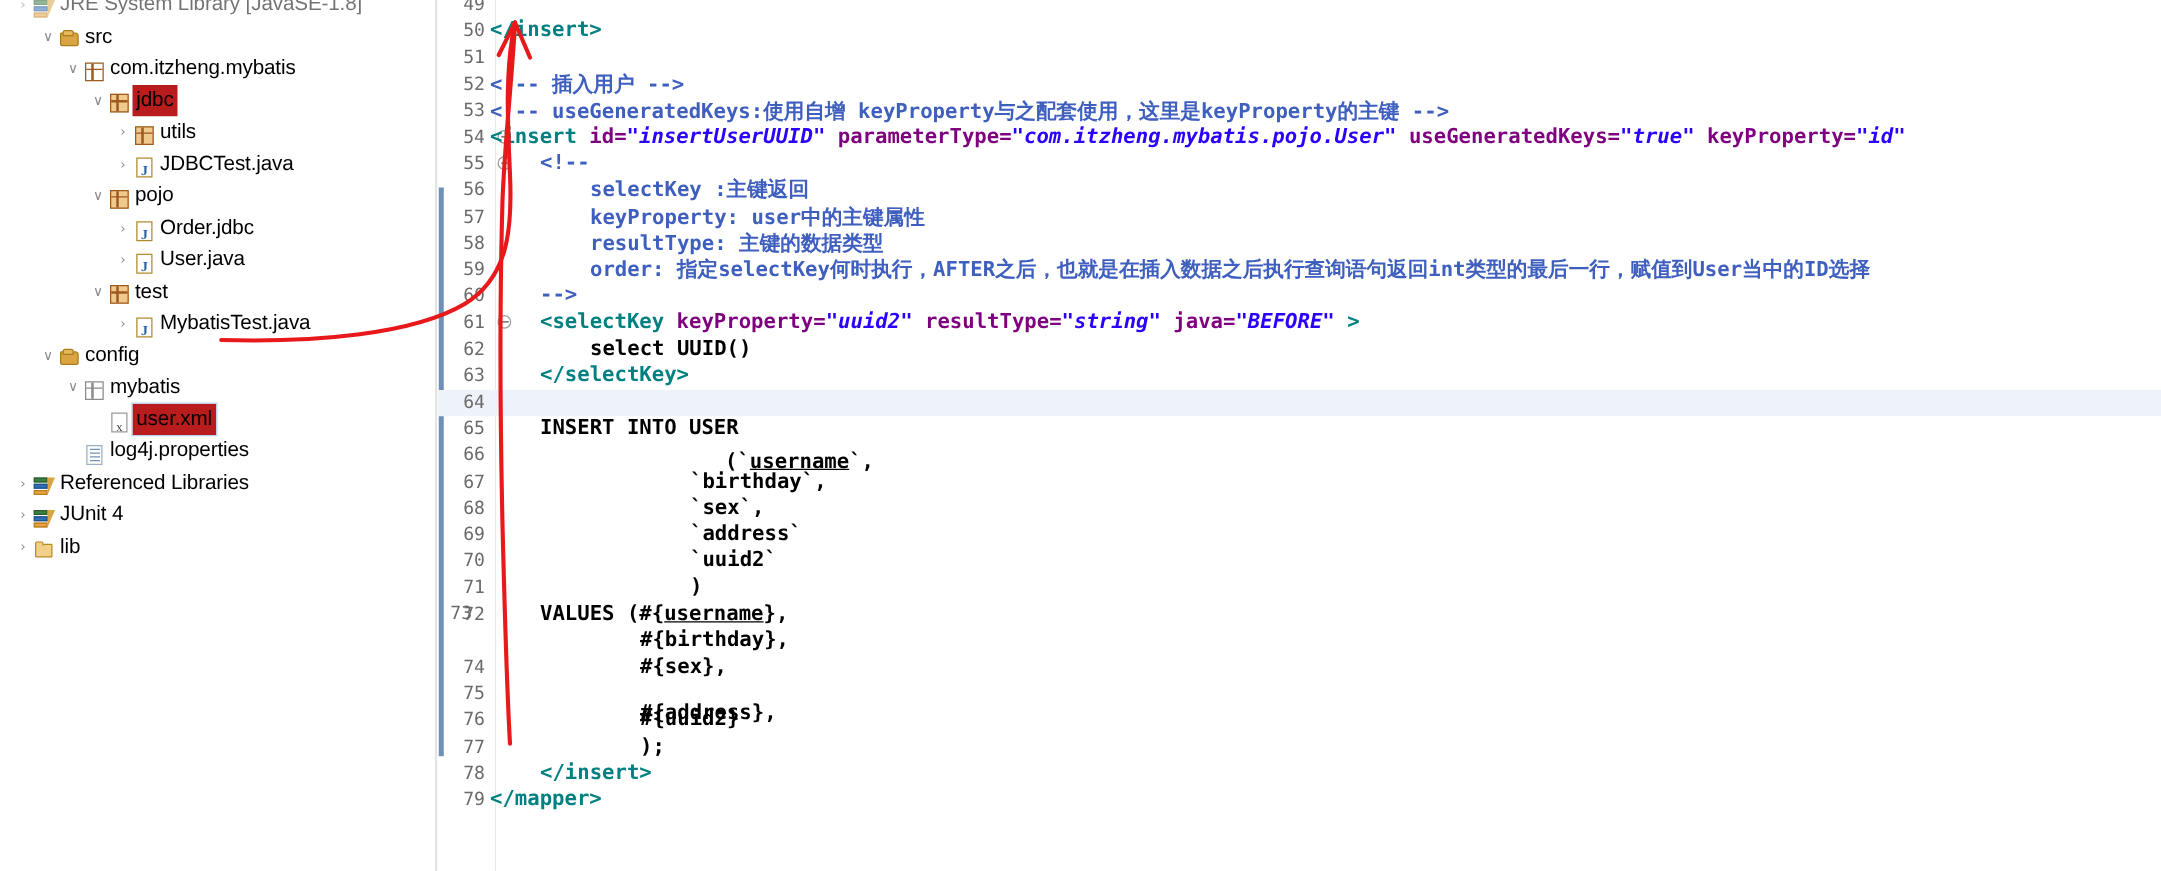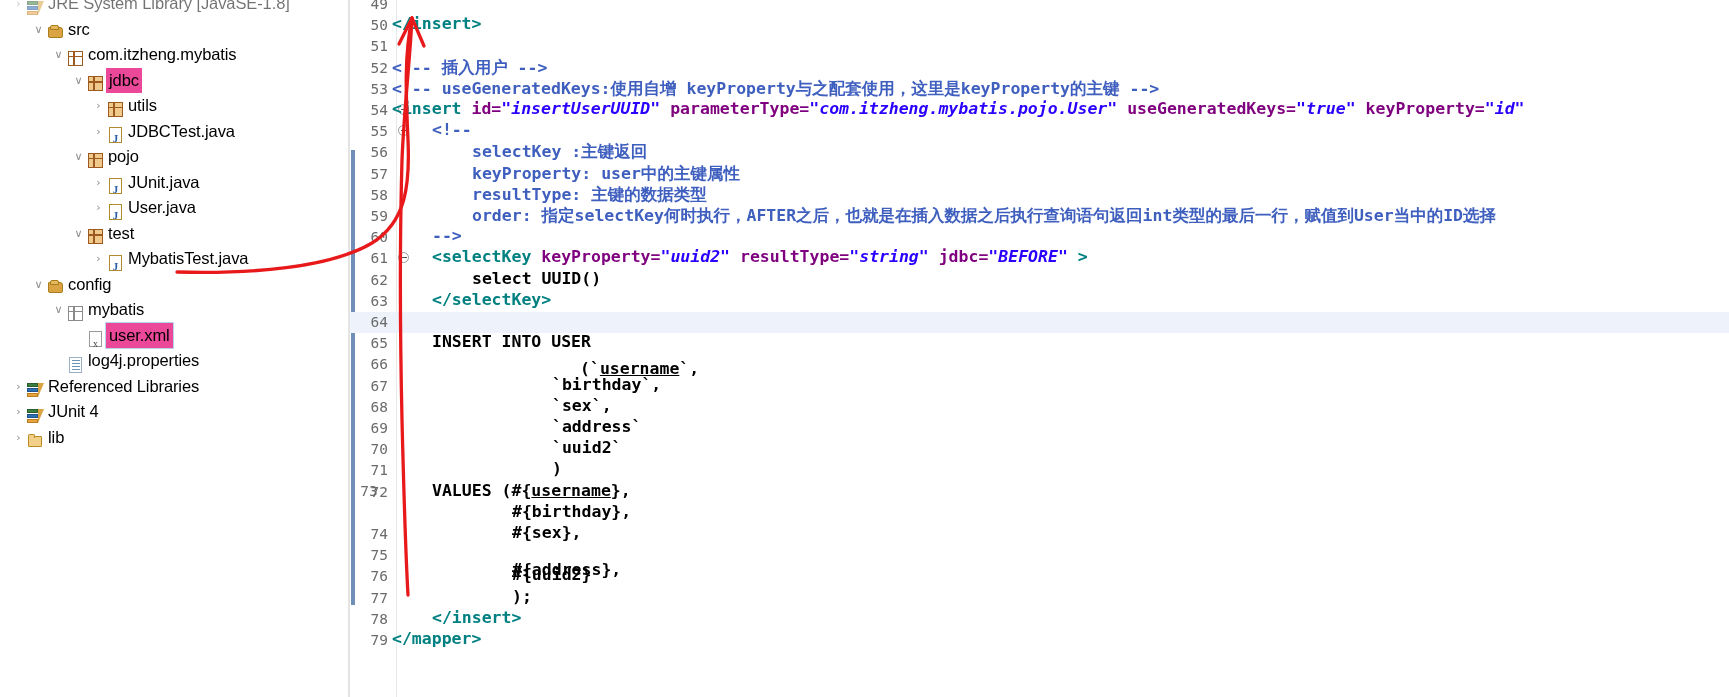--- a/index.html
+++ b/index.html
@@ -7,21 +7,21 @@
   #root{position:relative;width:1729px;height:697px;background:#fff;}
 
   
   .explorer{position:absolute;left:0;top:0;width:348px;height:697px;background:#fff;overflow:hidden;}
   .tree{position:absolute;left:0;top:-9px;width:348px;}
   .row{height:25.5px;line-height:25.5px;white-space:nowrap;display:flex;align-items:center;font-size:16.5px;color:#000;}
   .row .arrow{width:13px;min-width:13px;display:inline-block;text-align:center;color:#8c8c8c;font-size:11px;font-family:"DejaVu Sans",sans-serif;line-height:1;}
   .row .arrow.none{color:transparent;}
   .row .ico{width:21px;min-width:21px;display:inline-block;text-align:center;position:relative;height:18px;}
   .row .lbl{padding-left:2px;letter-spacing:-0.1px;}
-  .row.sel .lbl{background:#ec4899;padding-left:3px;padding-right:3px;}
+  .row.sel .lbl{background:#b91c1c;padding-left:3px;padding-right:3px;}
   .row.sel.boxed .lbl{outline:1px solid #b7d4ef;}
   .faded{opacity:.55;}
 
   
   .i-lib{display:inline-block;width:17px;height:14px;position:relative;top:2px;}
   .i-lib:before{content:"";position:absolute;left:0;top:0;width:11px;height:4px;background:#3a7f3f;border:1px solid #2c5f30;box-sizing:border-box;}
   .i-lib:after{content:"";position:absolute;left:0;top:5px;width:11px;height:4px;background:#2d6fb5;border:1px solid #21538a;box-sizing:border-box;}
   .i-lib i{position:absolute;left:0;top:10px;width:11px;height:4px;background:#e8a33d;border:1px solid #b97d22;box-sizing:border-box;}
   .i-lib u{position:absolute;left:11px;top:0;width:0;height:0;border-left:6px solid #d9a441;border-bottom:14px solid transparent;}
 
@@ -115,21 +115,21 @@
           <span class="lbl">JDBCTest.java</span>
         </div>
         <div class="row" style="padding-left: 72px;">
           <span class="arrow">∨</span>
           <span class="ico"><span class="i-pkg full"></span></span>
           <span class="lbl">pojo</span>
         </div>
         <div class="row" style="padding-left: 92px;">
           <span class="arrow">›</span>
           <span class="ico"><span class="i-java"></span></span>
-          <span class="lbl">JUnit.java</span>
+          <span class="lbl">Order.jdbc</span>
         </div>
         <div class="row" style="padding-left: 92px;">
           <span class="arrow">›</span>
           <span class="ico"><span class="i-java"></span></span>
           <span class="lbl">User.java</span>
         </div>
         <div class="row" style="padding-left: 72px;">
           <span class="arrow">∨</span>
           <span class="ico"><span class="i-pkg full"></span></span>
           <span class="lbl">test</span>
@@ -204,21 +204,21 @@
         <div class="ln" style="top: 165.6px;">57</div>
         <div class="cl" style="top: 162.6px; left: 122px;"><span class="t-cmt bold">keyProperty: user中的主键属性</span></div>
         <div class="ln" style="top: 186.8px;">58</div>
         <div class="cl" style="top: 183.8px; left: 122px;"><span class="t-cmt bold">resultType: 主键的数据类型</span></div>
         <div class="ln" style="top: 208px;">59</div>
         <div class="cl" style="top: 205px; left: 122px;"><span class="t-cmt bold">order: 指定selectKey何时执行，AFTER之后，也就是在插入数据之后执行查询语句返回int类型的最后一行，赋值到User当中的ID选择</span></div>
         <div class="ln" style="top: 229.2px;">60</div>
         <div class="cl" style="top: 226.2px; left: 82px;"><span class="t-cmt bold">--&gt;</span></div>
         <div class="ln" style="top: 250.4px;">61</div>
         <div class="fold" style="top: 252.4px;"></div>
-        <div class="cl" style="top: 247.4px; left: 82px;"><span class="t-tag bold">&lt;selectKey</span> <span class="t-attr bold">keyProperty=</span><span class="t-str bold">"uuid2"</span> <span class="t-attr bold">resultType=</span><span class="t-str bold">"string"</span> <span class="t-attr bold">jdbc=</span><span class="t-str bold">"BEFORE"</span> <span class="t-tag bold">&gt;</span></div>
+        <div class="cl" style="top: 247.4px; left: 82px;"><span class="t-tag bold">&lt;selectKey</span> <span class="t-attr bold">keyProperty=</span><span class="t-str bold">"uuid2"</span> <span class="t-attr bold">resultType=</span><span class="t-str bold">"string"</span> <span class="t-attr bold">java=</span><span class="t-str bold">"BEFORE"</span> <span class="t-tag bold">&gt;</span></div>
         <div class="ln" style="top: 271.6px;">62</div>
         <div class="cl" style="top: 268.6px; left: 122px;"><span class="t-txt bold">select UUID()</span></div>
         <div class="ln" style="top: 292.8px;">63</div>
         <div class="cl" style="top: 289.8px; left: 82px;"><span class="t-tag bold">&lt;/selectKey&gt;</span></div>
         <div class="hl" style="top: 312px;"></div>
         <div class="ln" style="top: 314px;">64</div>
         <div class="cl" style="top: 311px; left: 42px;"></div>
         <div class="ln" style="top: 335.2px;">65</div>
         <div class="cl" style="top: 332.2px; left: 82px;"><span class="t-txt bold">INSERT INTO USER</span></div>
         <div class="ln" style="top: 356.4px;">66</div>

